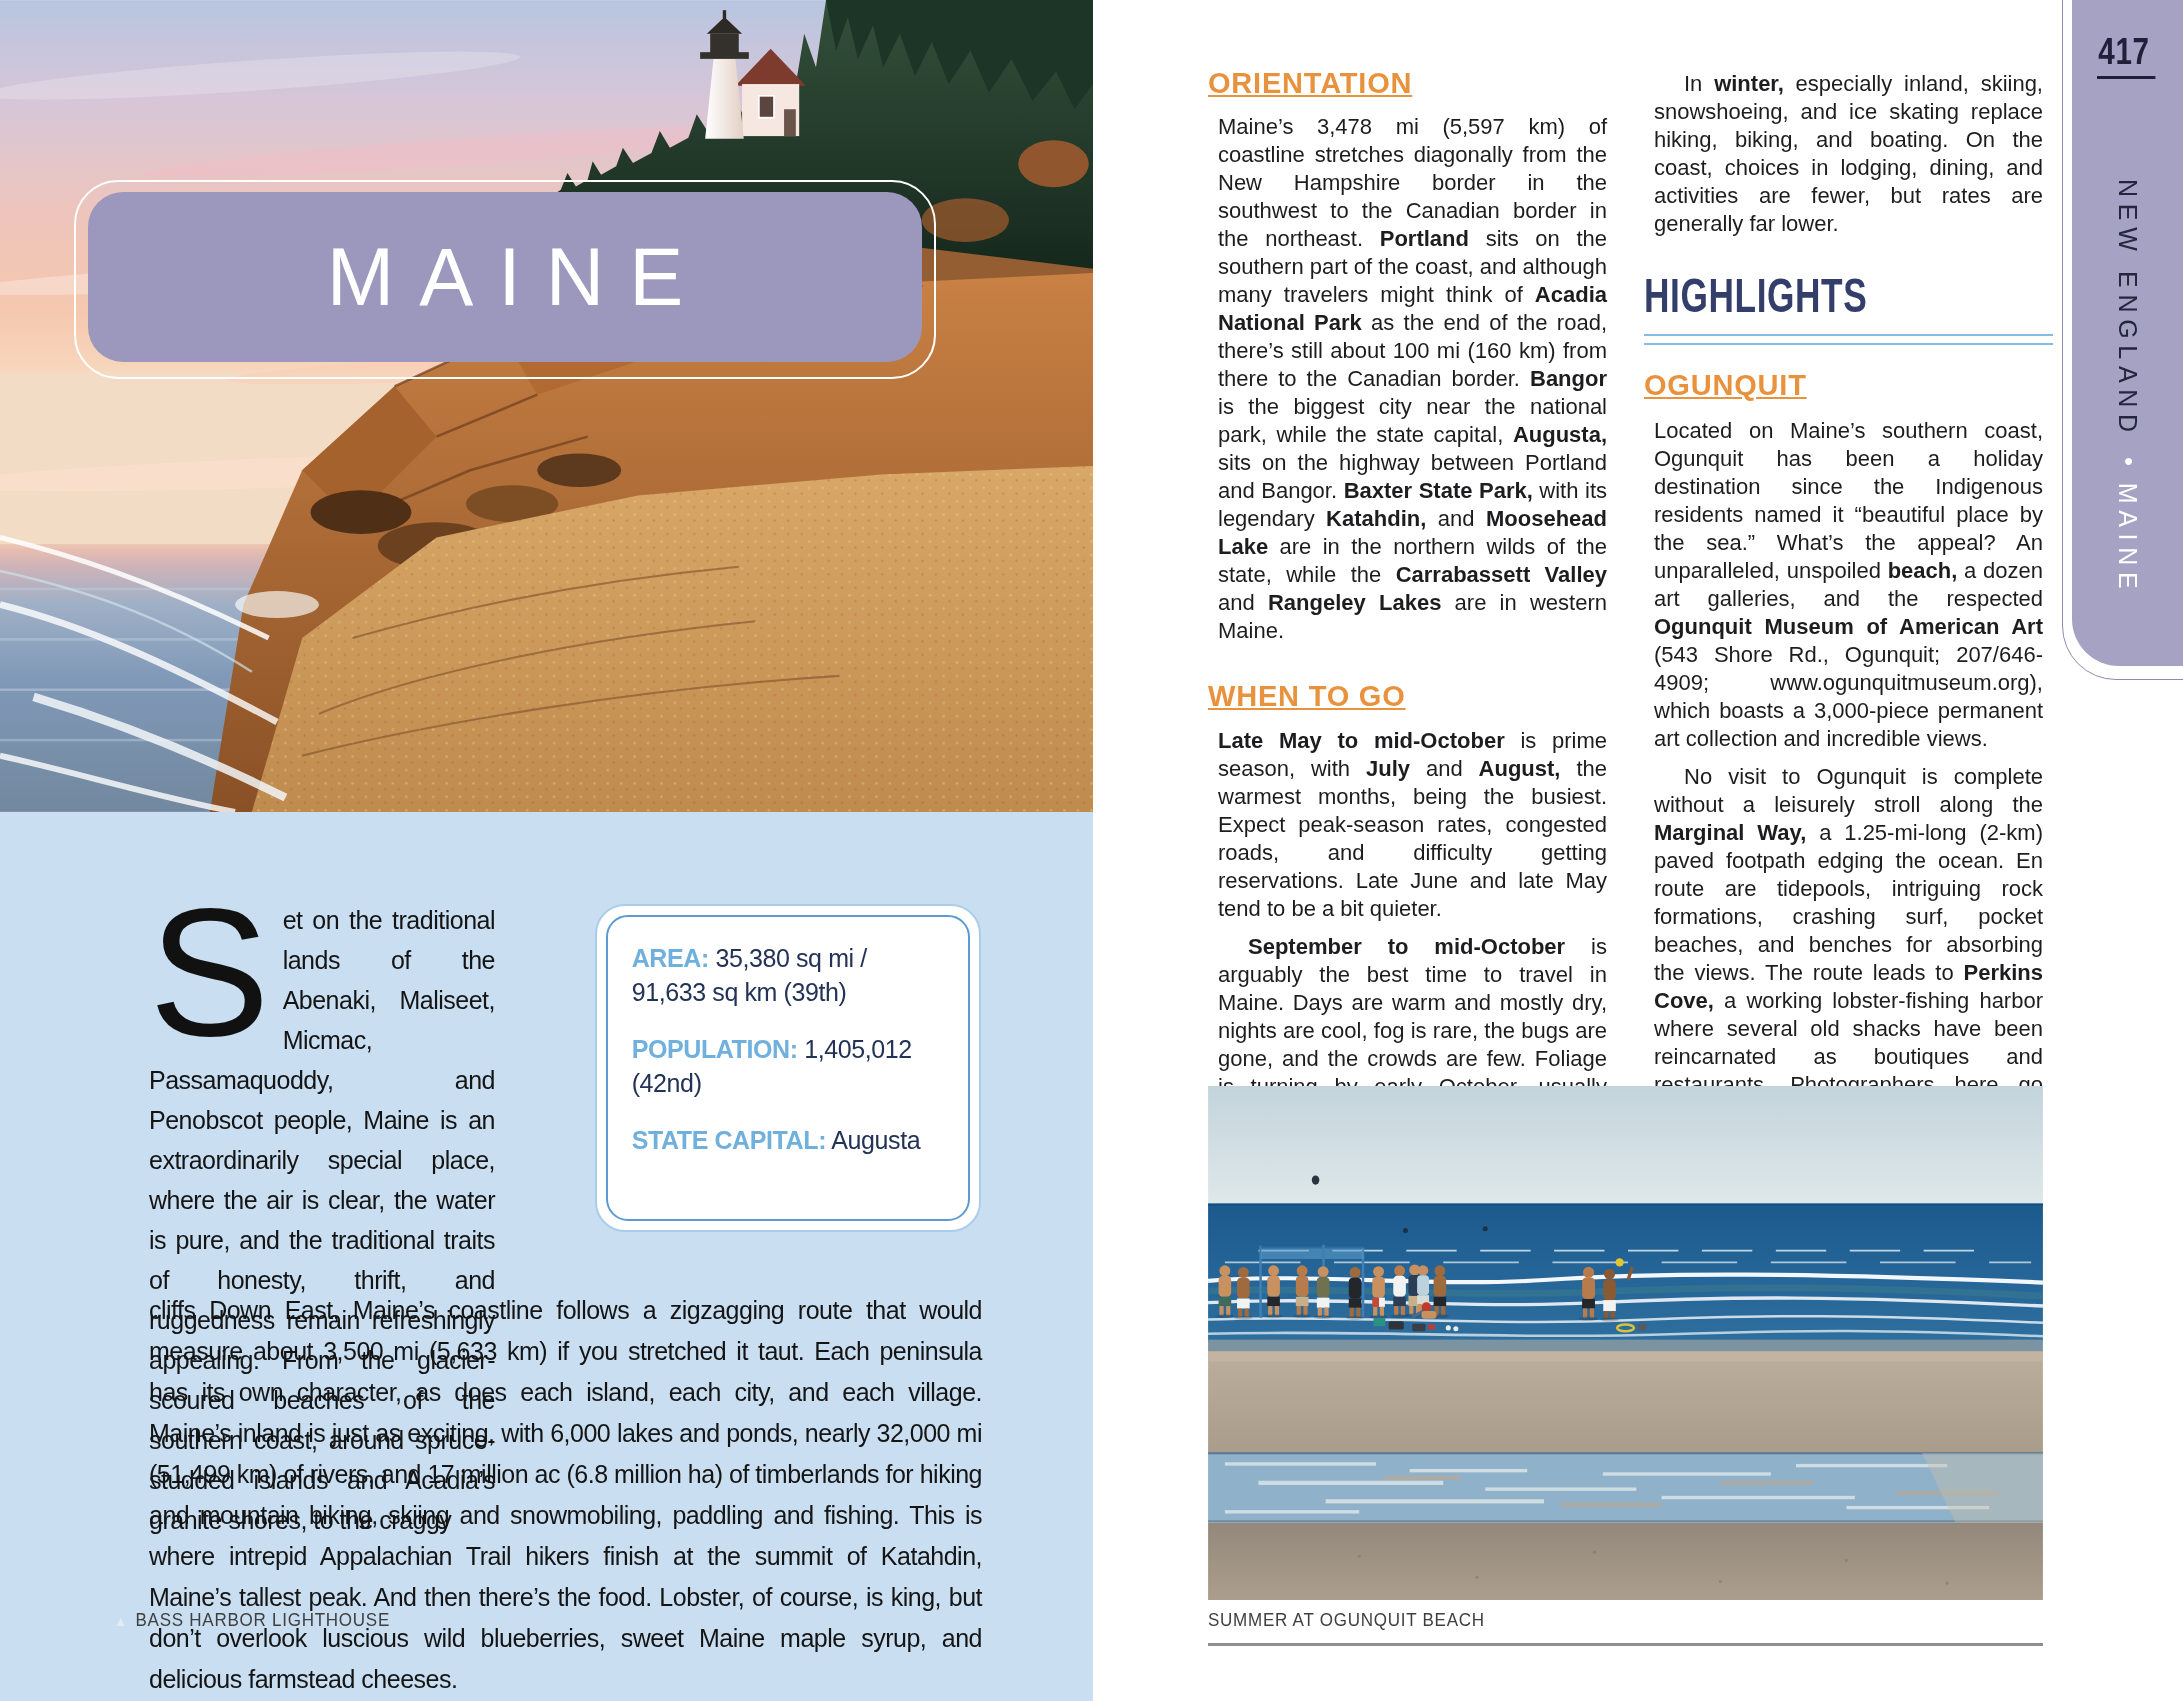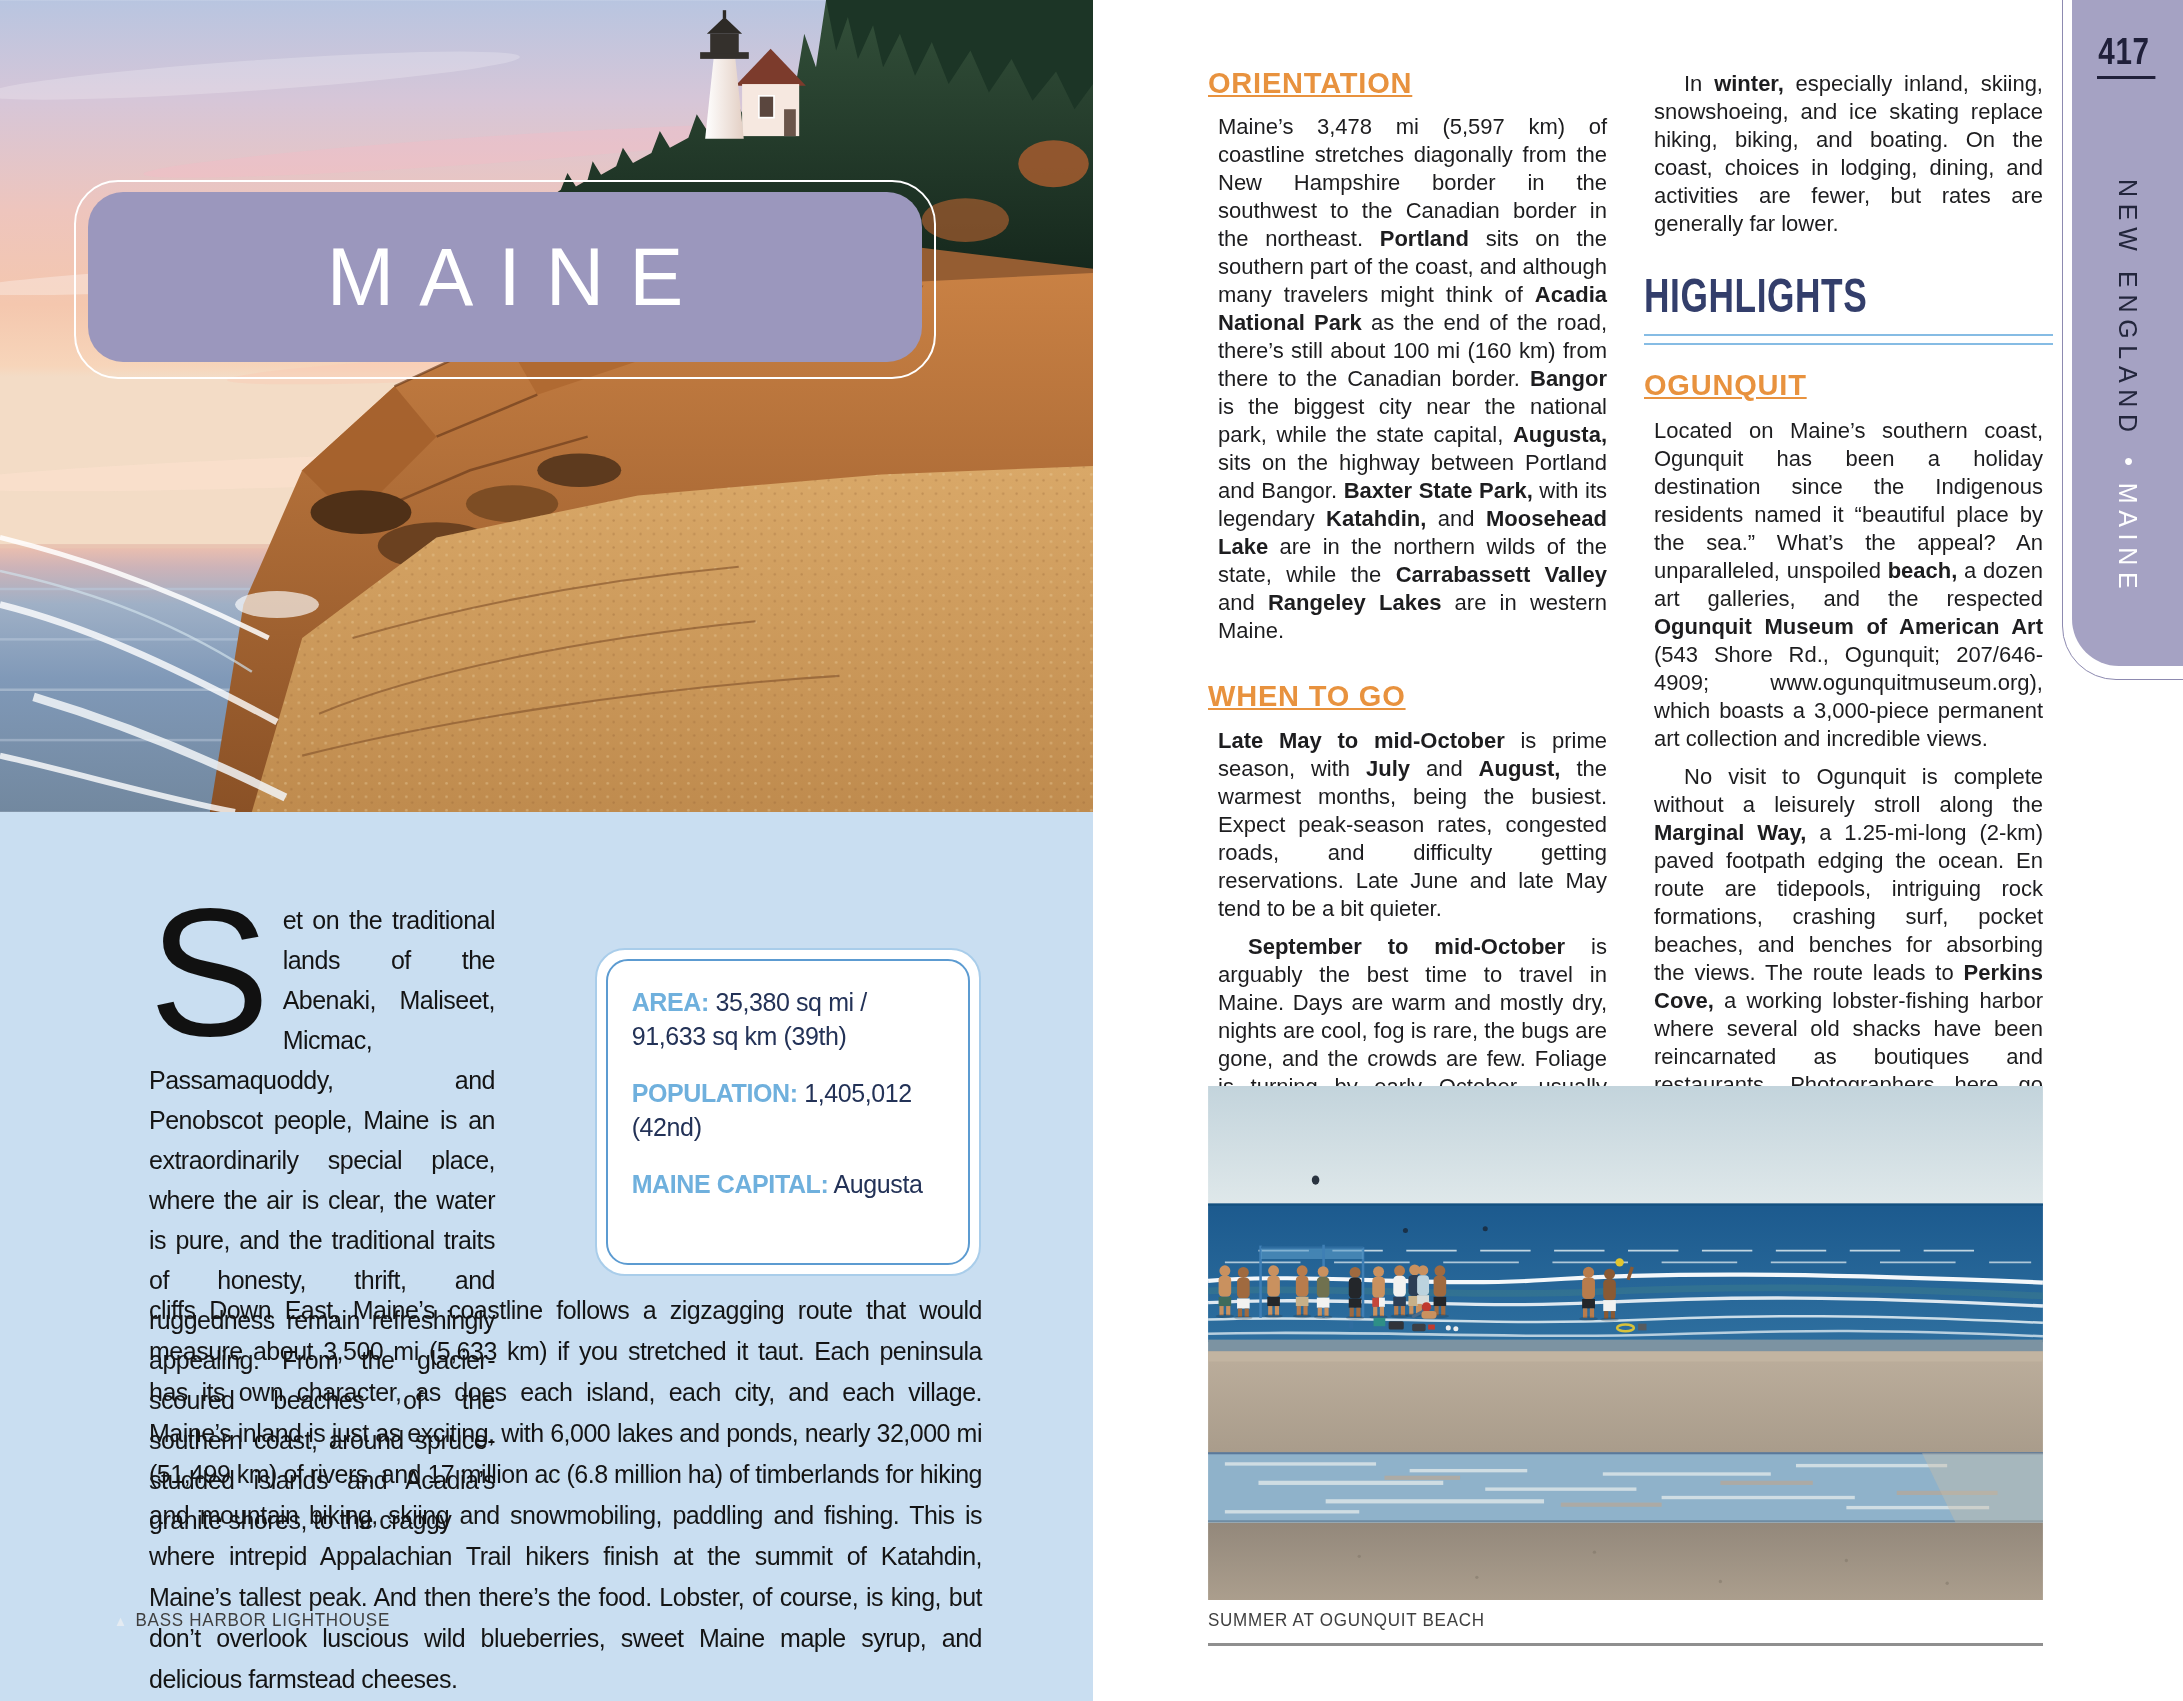--- a/index.html
+++ b/index.html
@@ -13,21 +13,21 @@
   .title-box{position:absolute;left:88px;top:192px;width:834px;height:170px;background:#9b97bd;
              border-radius:35px;display:flex;align-items:center;justify-content:center;}
   .title-box h1{margin:0;font-size:81px;font-weight:400;color:#ffffff;letter-spacing:25px;
                 text-indent:25px;}
   .intro-col{position:absolute;left:149px;top:900px;width:346px;font-size:25px;line-height:40px;
              text-align:justify;color:#141414;letter-spacing:-0.5px;}
   .dropcap{float:left;font-size:181px;line-height:134px;padding:5px 13.4px 0 0;font-weight:400;
            color:#111;}
   .intro-full{position:absolute;left:149px;top:1258px;width:833px;font-size:25px;line-height:41px;
               text-align:justify;color:#141414;letter-spacing:-0.5px;margin-top:32px;}
-  .factbox-outer{position:absolute;left:595px;top:948px;width:386px;height:328px;background:#ffffff;
+  .factbox-outer{position:absolute;left:595px;top:904px;width:386px;height:328px;background:#ffffff;
                  border:2.5px solid #a9cdea;border-radius:30px;box-sizing:border-box;}
   .factbox-inner{position:absolute;left:9.2px;top:9.2px;right:9.2px;bottom:9.2px;
                  border:2.5px solid #5c9bd1;border-radius:22px;padding:23.5px 22px 0 23.5px;box-sizing:border-box;}
   .fact{margin:0 0 23px 0;font-size:25px;line-height:34px;letter-spacing:-0.4px;}
   .flabel{color:#6fb0dd;font-weight:700;letter-spacing:-0.4px;}
   .fvalue{color:#233257;}
   .caption{font-size:18.5px;letter-spacing:0.8px;color:#3f3f3f;transform:scaleX(.92);transform-origin:left;
            white-space:nowrap;}
   .caption-left{position:absolute;left:114px;top:1609px;}
   .tri{color:#e4ebf2;font-size:14.3px;margin-right:8.4px;}
@@ -174,21 +174,21 @@
   <div class="blue-panel"></div>
 
   <div class="intro-col">
     <span class="dropcap">S</span><span>et on the traditional lands of the Abenaki, Maliseet, Micmac, Passamaquoddy, and Penobscot people, Maine is an extraordinarily special place, where the air is clear, the water is pure, and the traditional traits of honesty, thrift, and ruggedness remain refreshingly appealing. From the glacier-scoured beaches of the southern coast, around spruce-studded islands and Acadia’s granite shores, to the craggy</span>
   </div>
 
   <div class="factbox-outer">
     <div class="factbox-inner">
       <p class="fact"><span class="flabel">AREA:</span> <span class="fvalue">35,380 sq mi / 91,633 sq km (39th)</span></p>
       <p class="fact"><span class="flabel">POPULATION:</span> <span class="fvalue">1,405,012 (42nd)</span></p>
-      <p class="fact"><span class="flabel">MAINE CAPITAL:</span> <span class="fvalue">Augusta</span></p>
+      <p class="fact"><span class="flabel">STATE CAPITAL:</span> <span class="fvalue">Augusta</span></p>
     </div>
   </div>
 
   <div class="intro-full">cliffs Down East, Maine’s coastline follows a zigzagging route that would measure about 3,500 mi (5,633 km) if you stretched it taut. Each peninsula has its own character, as does each island, each city, and each village. Maine’s inland is just as exciting, with 6,000 lakes and ponds, nearly 32,000 mi (51,499 km) of rivers, and 17 million ac (6.8 million ha) of timberlands for hiking and mountain biking, skiing and snowmobiling, paddling and fishing. This is where intrepid Appalachian Trail hikers finish at the summit of Katahdin, Maine’s tallest peak. And then there’s the food. Lobster, of course, is king, but don’t overlook luscious wild blueberries, sweet Maine maple syrup, and delicious farmstead cheeses.</div>
 
   <div class="caption caption-left">
     <span class="tri">▲</span><span>BASS HARBOR LIGHTHOUSE</span>
   </div>
 
   <div class="col col1">

